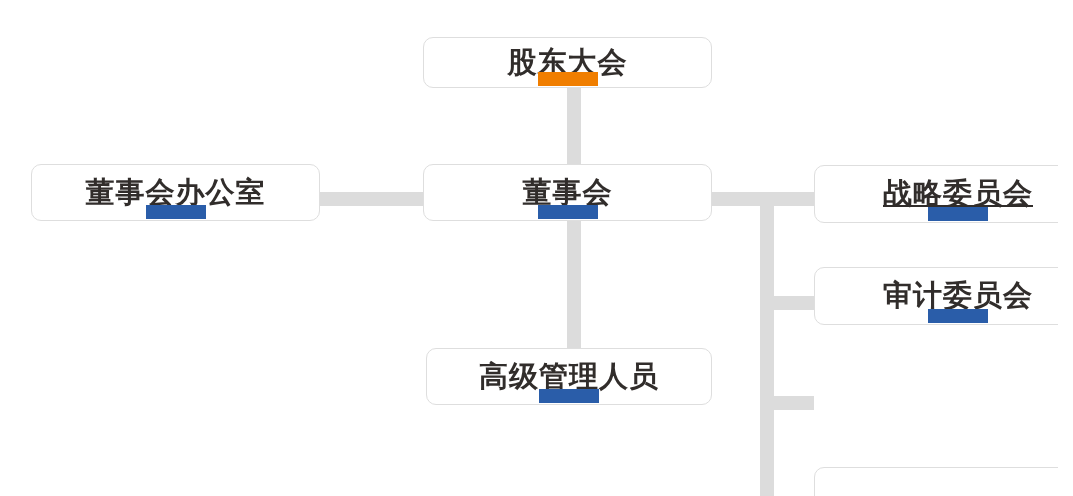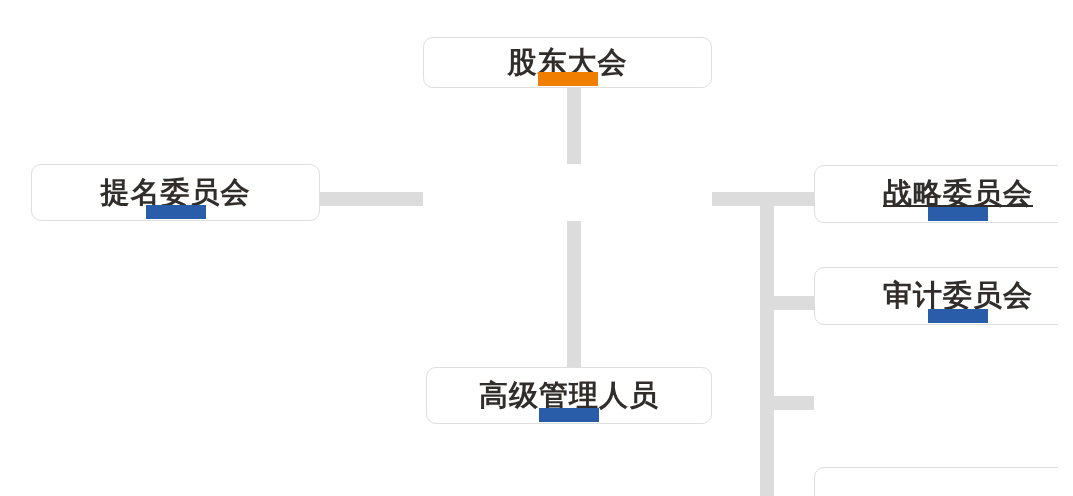--- a/index.html
+++ b/index.html
@@ -47,21 +47,21 @@
     position: absolute;
     background: var(--line-color);
   }
   .h-line { height: 1px; }
   .v-line { width: 1px; }
 
   
   #n-shareholders { left: 393px; top: 7px;   width: 289px; height: 51px; }
   #n-board-office { left: 1px;   top: 134px; width: 289px; height: 57px; }
   #n-board        { left: 393px; top: 134px; width: 289px; height: 57px; }
-  #n-senior       { left: 396px; top: 337px; width: 286px; height: 57px; }
+  #n-senior       { left: 396px; top: 318px; width: 286px; height: 57px; }
   #n-strategy     { left: 784px; top: 135px; width: 288px; height: 58px; text-decoration: underline; }
   #n-audit        { left: 784px; top: 237px; width: 288px; height: 58px; }
   #n-nomination   { left: 784px; top: 337px; width: 288px; height: 58px; }
   #n-remuneration { left: 784px; top: 437px; width: 288px; height: 57px; }
 
   
   #l-shareholders-board { left: 537px; top: 58px;  height: 76px; }
   #l-office-board       { left: 290px; top: 162px; width: 103px; }
   #l-board-senior       { left: 537px; top: 191px; height: 146px; }
   #l-board-strategy     { left: 682px; top: 162px; width: 102px; }
@@ -83,24 +83,28 @@
   <div class="line h-line" id="l-stub-audit"></div>
   <div class="line h-line" id="l-stub-nomination"></div>
   <div class="line h-line" id="l-stub-remuneration"></div>
 
   <div class="node" id="n-shareholders">
     <span>股东大会</span>
     <span class="underline orange"></span>
   </div>
 
   <div class="node" id="n-board-office">
-    <span>提名委员会</span>
+    <span>董事会办公室</span>
     <span class="underline blue"></span>
   </div>
 
+  <div class="node" id="n-board">
+    <span>董事会</span>
+    <span class="underline blue"></span>
+  </div>
 
   <div class="node" id="n-senior">
     <span>高级管理人员</span>
     <span class="underline blue"></span>
   </div>
 
   <div class="node" id="n-strategy">
     <span>战略委员会</span>
     <span class="underline blue"></span>
   </div>

